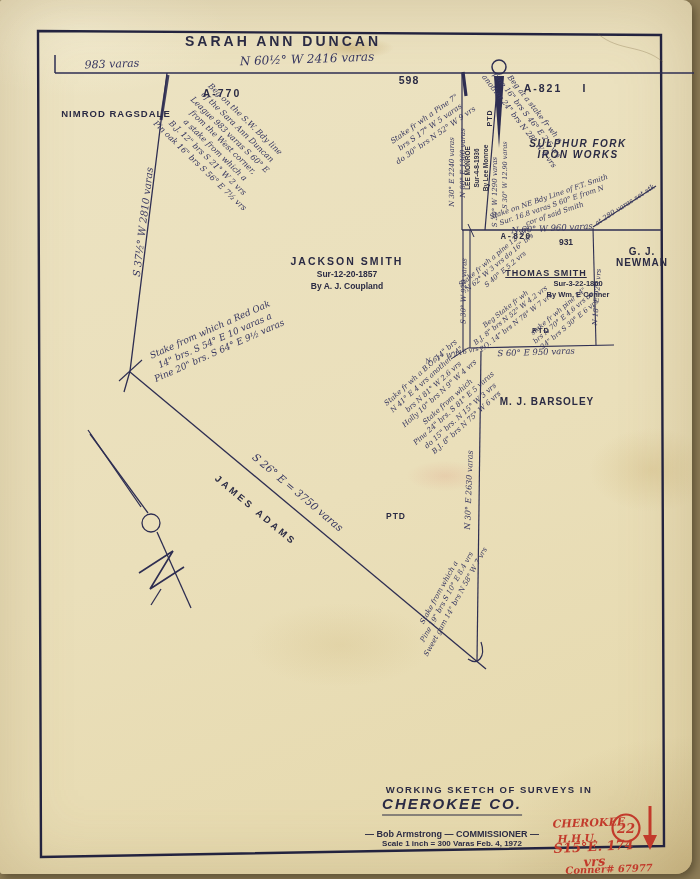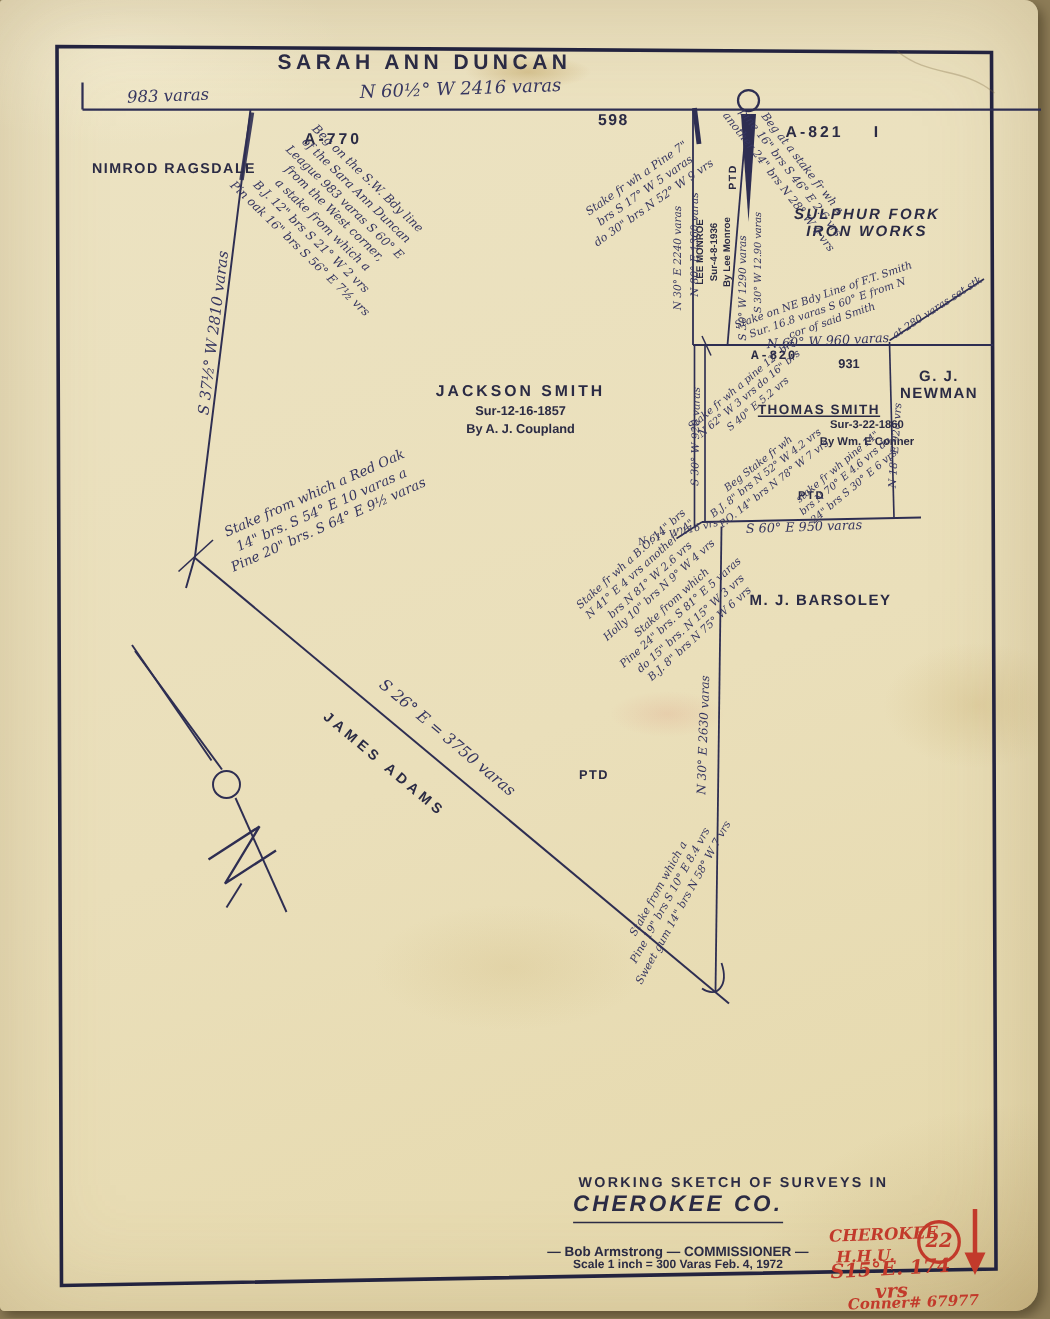--- a/index.html
+++ b/index.html
@@ -84,29 +84,29 @@
   </svg>
 
   <div class="lbl printed" style="left:283px;top:41px;transform:translate(-50%,-50%);font-size:14px;letter-spacing:3px;">SARAH ANN  DUNCAN</div>
   <div class="lbl printed" style="left:104px;top:113px;transform:translate(-50%,-50%);font-size:9.5px;letter-spacing:1px;margin-left:12px;">NIMROD RAGSDALE</div>
   <div class="lbl printed" style="left:222px;top:93px;transform:translate(-50%,-50%);font-size:10.5px;letter-spacing:2px;">A-770</div>
   <div class="lbl printed" style="left:409px;top:80px;transform:translate(-50%,-50%);font-size:10.5px;letter-spacing:1px;">598</div>
   <div class="lbl printed" style="left:543px;top:88px;transform:translate(-50%,-50%);font-size:10.5px;letter-spacing:2px;">A-821</div>
   <div class="lbl printed" style="left:584px;top:88px;transform:translate(-50%,-50%);font-size:10.5px;">I</div>
   <div class="lbl printed" style="left:578px;top:149px;transform:translate(-50%,-50%);font-size:10px;letter-spacing:1.5px;font-style:italic;">SULPHUR FORK IRON WORKS</div>
   <div class="lbl printed" style="left:347px;top:261px;transform:translate(-50%,-50%);font-size:10.5px;letter-spacing:2px;">JACKSON SMITH</div>
-  <div class="lbl printed" style="left:347px;top:280px;transform:translate(-50%,-50%);font-size:8.5px;line-height:1.45;">Sur-12-16-1857
+  <div class="lbl printed" style="left:347px;top:280px;transform:translate(-50%,-50%);font-size:8.5px;line-height:1.45;">Sur-12-20-1857
 By A. J. Coupland</div>
   <div class="lbl printed" style="left:477px;top:168px;transform:translate(-50%,-50%) rotate(-90deg);font-size:6.5px;line-height:1.35;">LEE MONROE
 Sur-4-8-1936
 By Lee Monroe</div>
   <div class="lbl printed" style="left:489px;top:118px;transform:translate(-50%,-50%) rotate(-90deg);font-size:7px;letter-spacing:1px;">PTD</div>
   <div class="lbl printed" style="left:516px;top:237px;transform:translate(-50%,-50%);font-size:8.5px;letter-spacing:1px;font-family:Liberation Mono, monospace;">A-820</div>
   <div class="lbl printed" style="left:566px;top:242px;transform:translate(-50%,-50%);font-size:8.5px;">931</div>
-  <div class="lbl printed" style="left:626px;top:257px;transform:translate(-50%,-50%);font-size:10px;letter-spacing:1px;">G. J. NEWMAN</div>
+  <div class="lbl printed" style="left:642px;top:257px;transform:translate(-50%,-50%);font-size:10px;letter-spacing:1px;">G. J. NEWMAN</div>
   <div class="lbl printed" style="left:546px;top:273px;transform:translate(-50%,-50%);font-size:9px;letter-spacing:1px;text-decoration:underline;">THOMAS SMITH</div>
   <div class="lbl printed" style="left:578px;top:289px;transform:translate(-50%,-50%);font-size:7.5px;line-height:1.4;">Sur-3-22-1860
 By Wm. E Conner</div>
   <div class="lbl printed" style="left:541px;top:330px;transform:translate(-50%,-50%);font-size:7.5px;letter-spacing:1px;">PTD</div>
   <div class="lbl printed" style="left:547px;top:401px;transform:translate(-50%,-50%);font-size:10px;letter-spacing:1px;">M. J. BARSOLEY</div>
   <div class="lbl printed" style="left:256px;top:510px;transform:translate(-50%,-50%) rotate(40deg);font-size:9.5px;letter-spacing:3px;">JAMES ADAMS</div>
   <div class="lbl printed" style="left:396px;top:516px;transform:translate(-50%,-50%);font-size:8.5px;letter-spacing:1px;">PTD</div>
 
   <div class="lbl hand" style="left:112px;top:64px;transform:translate(-50%,-50%) rotate(-2deg);font-size:11px;">983 varas</div>
   <div class="lbl hand" style="left:307px;top:59px;transform:translate(-50%,-50%) rotate(-2deg);font-size:12px;">N 60½° W  2416 varas</div>

